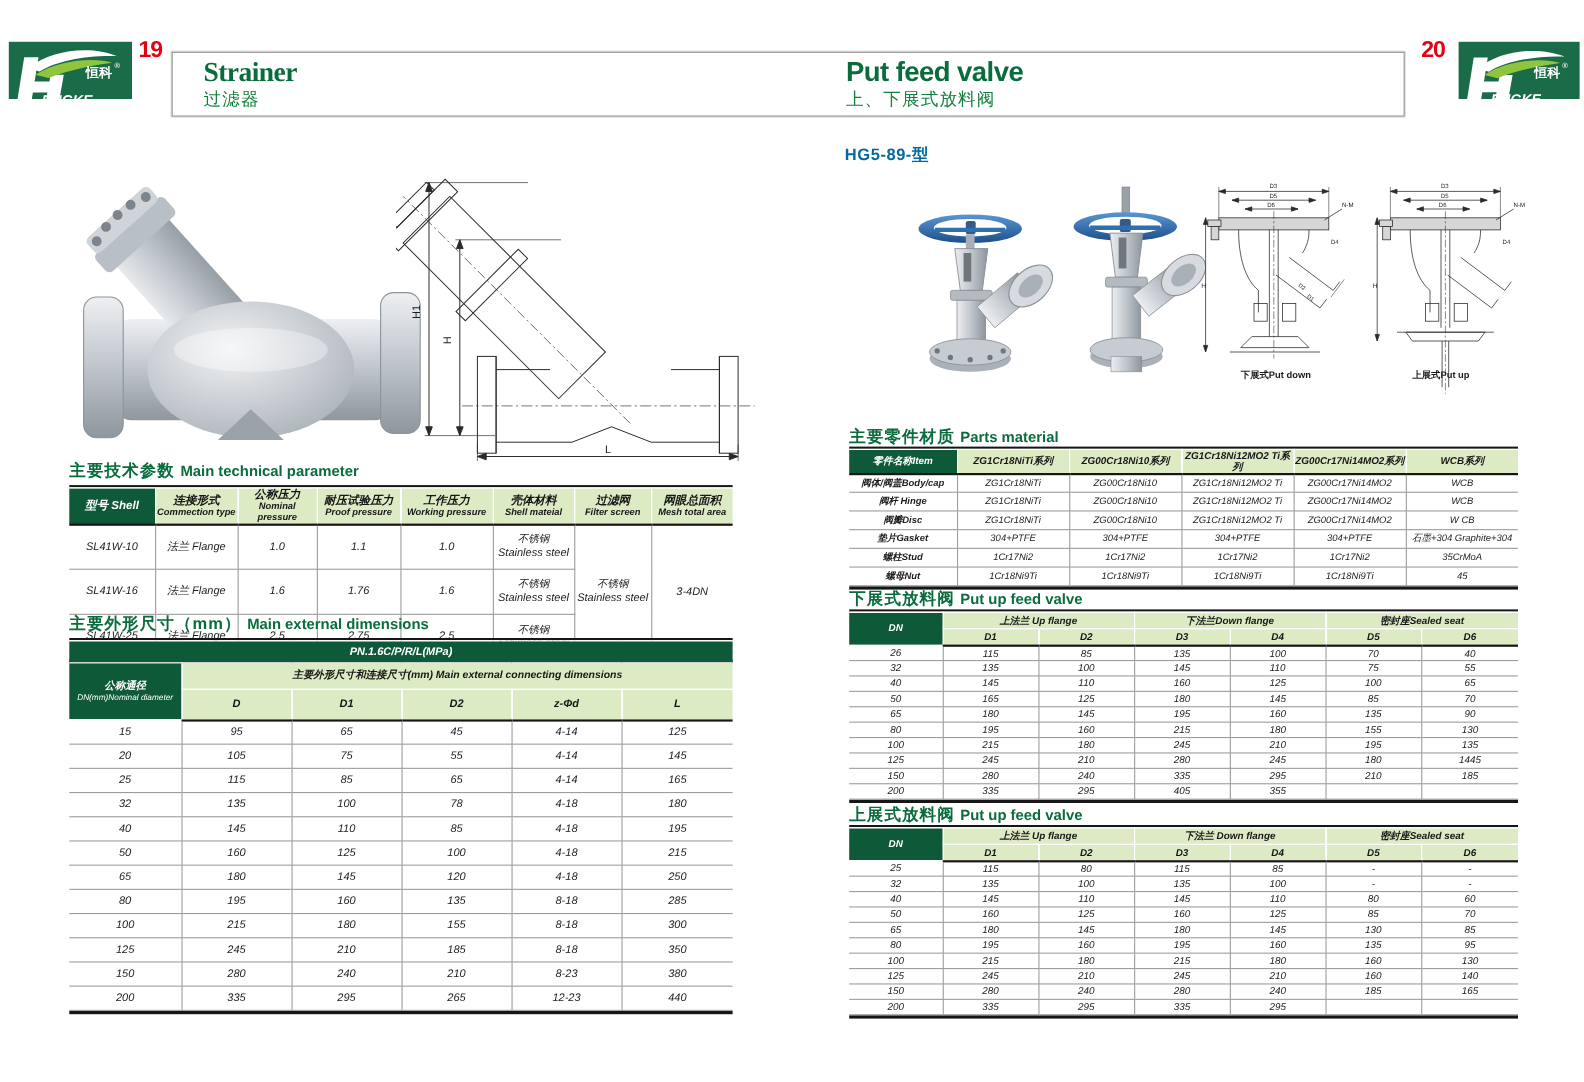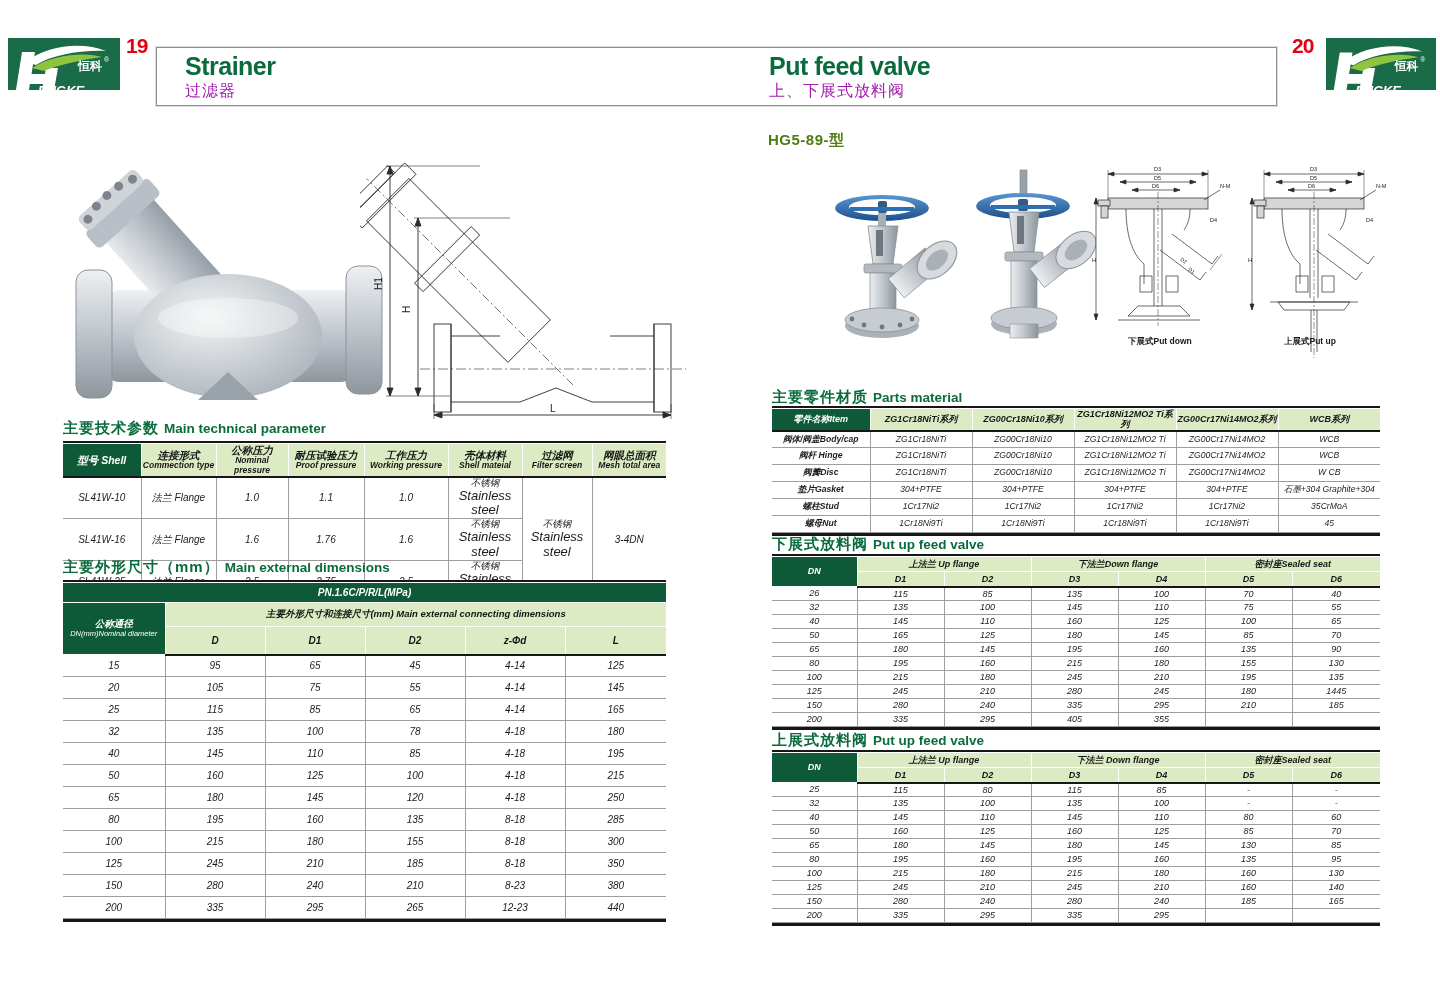--- a/index.html
+++ b/index.html
@@ -7,50 +7,50 @@
   .canvas{position:relative;width:1440px;height:984px;background:#fff;overflow:hidden;}
 
   
   .logo-box{position:absolute;top:38px;width:112px;height:52px;background:#1a6b47;}
   .logo-left{left:8px;} .logo-right{left:1326px;width:110px;}
   .pagenum{position:absolute;top:34px;color:#e60013;font-weight:bold;font-size:21px;letter-spacing:-1px;}
   .pn-left{left:126px;text-align:right;} .pn-right{left:1292px;}
   .titlebox{position:absolute;left:156px;top:47px;width:1119px;height:57px;background:#fff;
     border:1px solid #8f8f8f;box-shadow:0 0 0 1px #dcdcdc;}
   .tblock{position:absolute;top:5px;}
-  .tb-left{left:28px;} .tb-right{left:612px;}
+  .tb-left{left:28px;font-family:Liberation Serif, serif;} .tb-right{left:612px;}
   .t-en{color:#0a6c3c;font-weight:bold;font-size:25px;letter-spacing:-.5px;line-height:27px;}
-  .t-zh{color:#a21caf;font-size:16px;line-height:22px;letter-spacing:1px;}
+  .t-zh{color:#15803d;font-size:16px;line-height:22px;letter-spacing:1px;}
 
   
   .sec-title{position:absolute;white-space:nowrap;color:#0a6c3c;}
   .sec-title .zh{font-size:15px;font-weight:bold;letter-spacing:1px;}
   .sec-title .en{font-size:13.5px;font-weight:bold;margin-left:5px;}
-  .hg-model{position:absolute;left:768px;top:131px;color:#4d7c0f;font-weight:bold;font-size:15px;letter-spacing:.5px;}
+  .hg-model{position:absolute;left:768px;top:131px;color:#0369a1;font-weight:bold;font-size:15px;letter-spacing:.5px;}
 
   
   .tblwrap{position:absolute;border-top:2px solid #161616;border-bottom:3px solid #161616;font-style:italic;}
   table{border-collapse:collapse;table-layout:fixed;}
   th,td{text-align:center;vertical-align:middle;padding:0;overflow:hidden;line-height:1.15;}
   td{border:1px solid #9d9d9d;font-size:10px;color:#1c1c1c;}
   th{border:1px solid #fff;}
   th.dk{background:#0e5a38;color:#fff;font-weight:bold;}
   th.lt{background:#dcebc4;color:#161616;}
   thead tr:last-child th{border-bottom:2px solid #161616;}
   td:first-child,th:first-child{border-left:none;}
   td:last-child,th:last-child{border-right:none;}
 
   .t-main{width:603px;}
   .t-main thead tr{height:32px;}
   .t-main tbody tr{height:41px;}
   .t-main .hz{font-size:10.5px;font-weight:bold;display:block;}
   .t-main .he{font-size:8.5px;font-weight:bold;display:block;}
   .t-main th.dk{font-size:10.5px;}
   .twoline .a{display:block;font-size:9.5px;}
-  .twoline .b{display:block;font-size:13px;}
+  .twoline .b{display:block;font-size:10px;}
 
   .t-dims{width:603px;}
   .t-dims tr.pnrow{height:20px;} .t-dims tr.pnrow th{font-size:10px;}
   .t-dims tr.grprow{height:24px;} .t-dims tr.grprow th{font-size:9.5px;font-weight:bold;}
   .t-dims tr.colrow{height:28px;} .t-dims tr.colrow th{font-size:10px;font-weight:bold;}
   .t-dims th.dn .z{display:block;font-size:9.5px;font-weight:bold;}
   .t-dims th.dn .e{display:block;font-size:7.5px;font-weight:normal;}
   .t-dims tbody tr{height:22px;}
 
   .t-parts{width:608px;}

